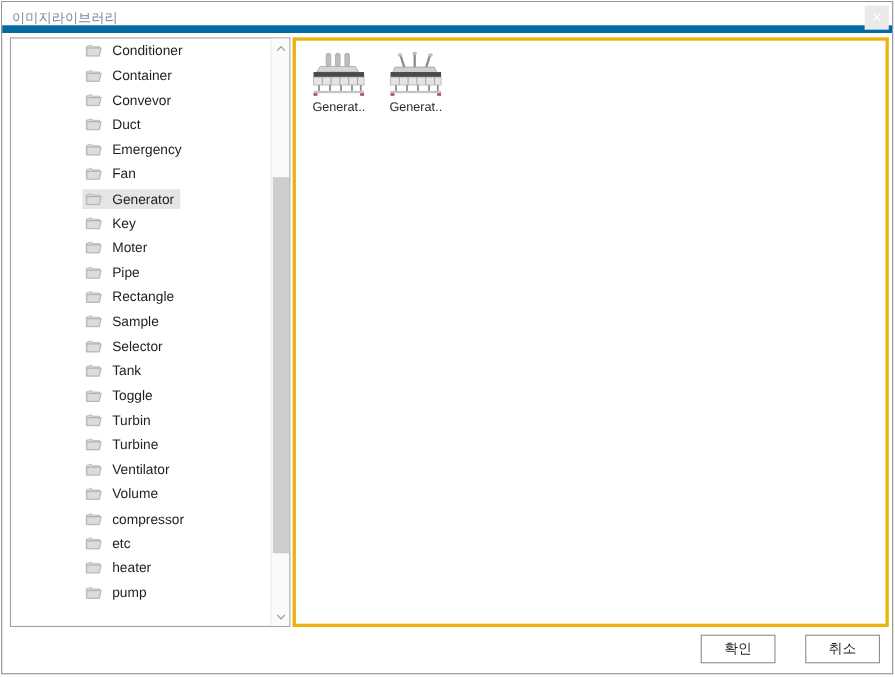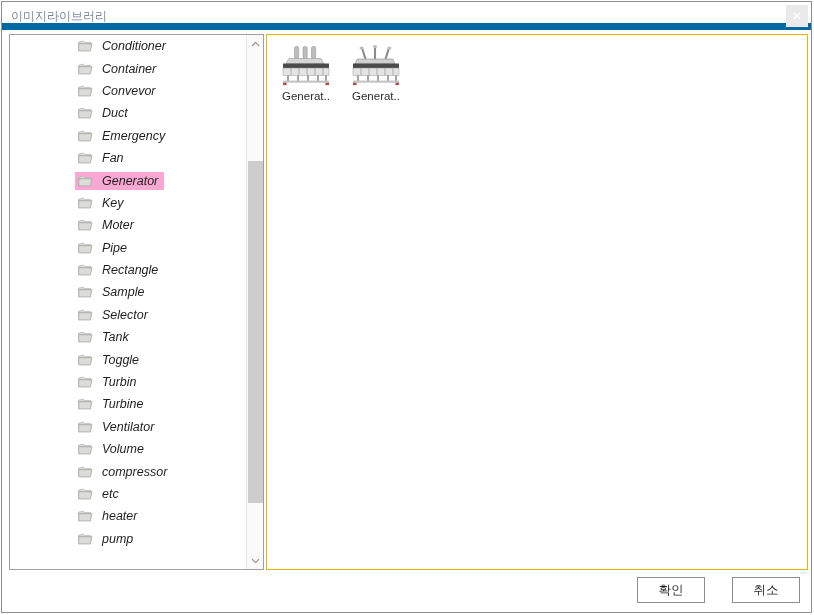--- a/index.html
+++ b/index.html
@@ -96,24 +96,23 @@
     display: flex;
     align-items: center;
     cursor: default;
   }
   .tree-item .hit {
     display: flex;
     align-items: center;
     margin-left: 65px;
     padding: 2px 6px 2px 2px;
     border-radius: 0;
-    font-style: italic;
   }
   .tree-item.selected .hit {
-    background: #f9a8d4;
+    background: #e5e5e5;
   }
   .folder-icon {
     width: 17px;
     height: 14px;
     margin-right: 8px;
     flex: 0 0 auto;
     display: block;
   }
   .tree-label {
     font-size: 12.5px;
@@ -156,21 +155,21 @@
     cursor: pointer;
   }
 
   
   .content-panel {
     position: absolute;
     left: 264px;
     top: 32px;
     width: 542px;
     height: 536px;
-    border: 1px solid #eab308;
+    border: 3px solid #eab308;
     background: #ffffff;
     box-sizing: border-box;
     overflow: hidden;
   }
   .thumb-grid {
     position: absolute;
     left: 4px;
     top: 3px;
     display: flex;
     flex-wrap: wrap;

